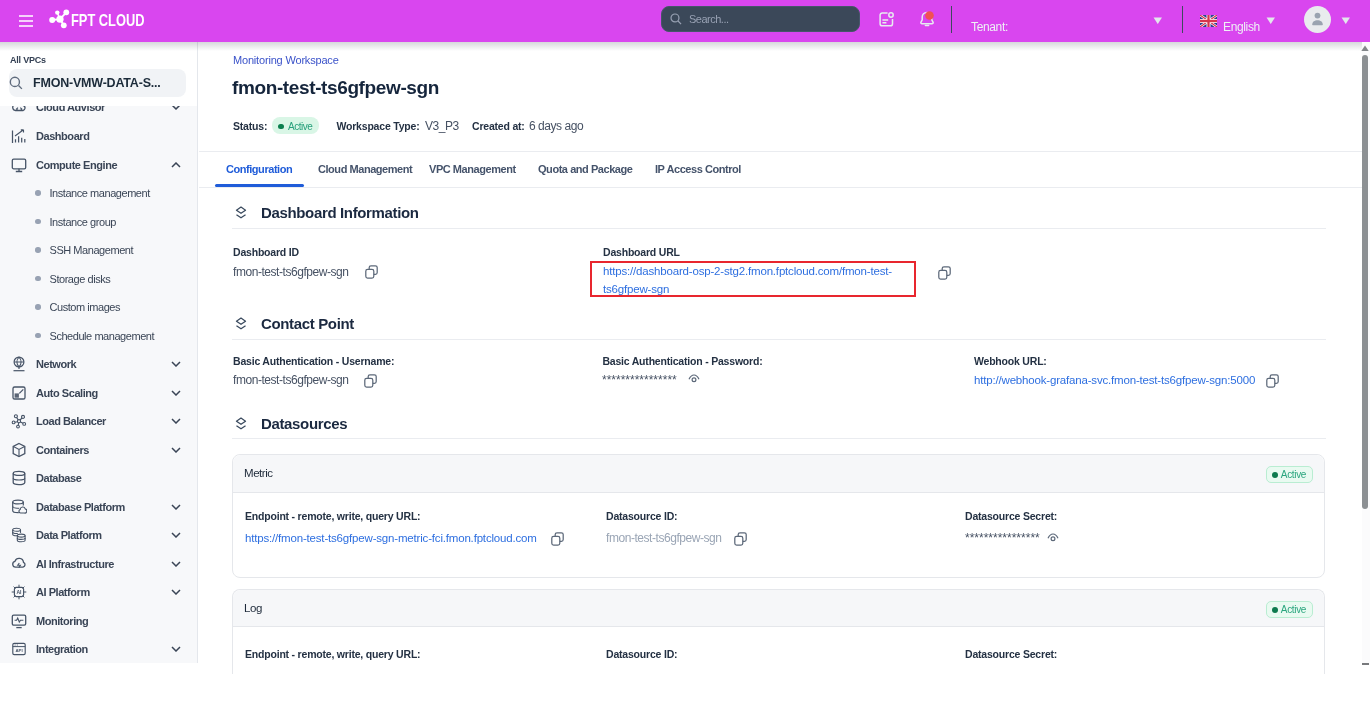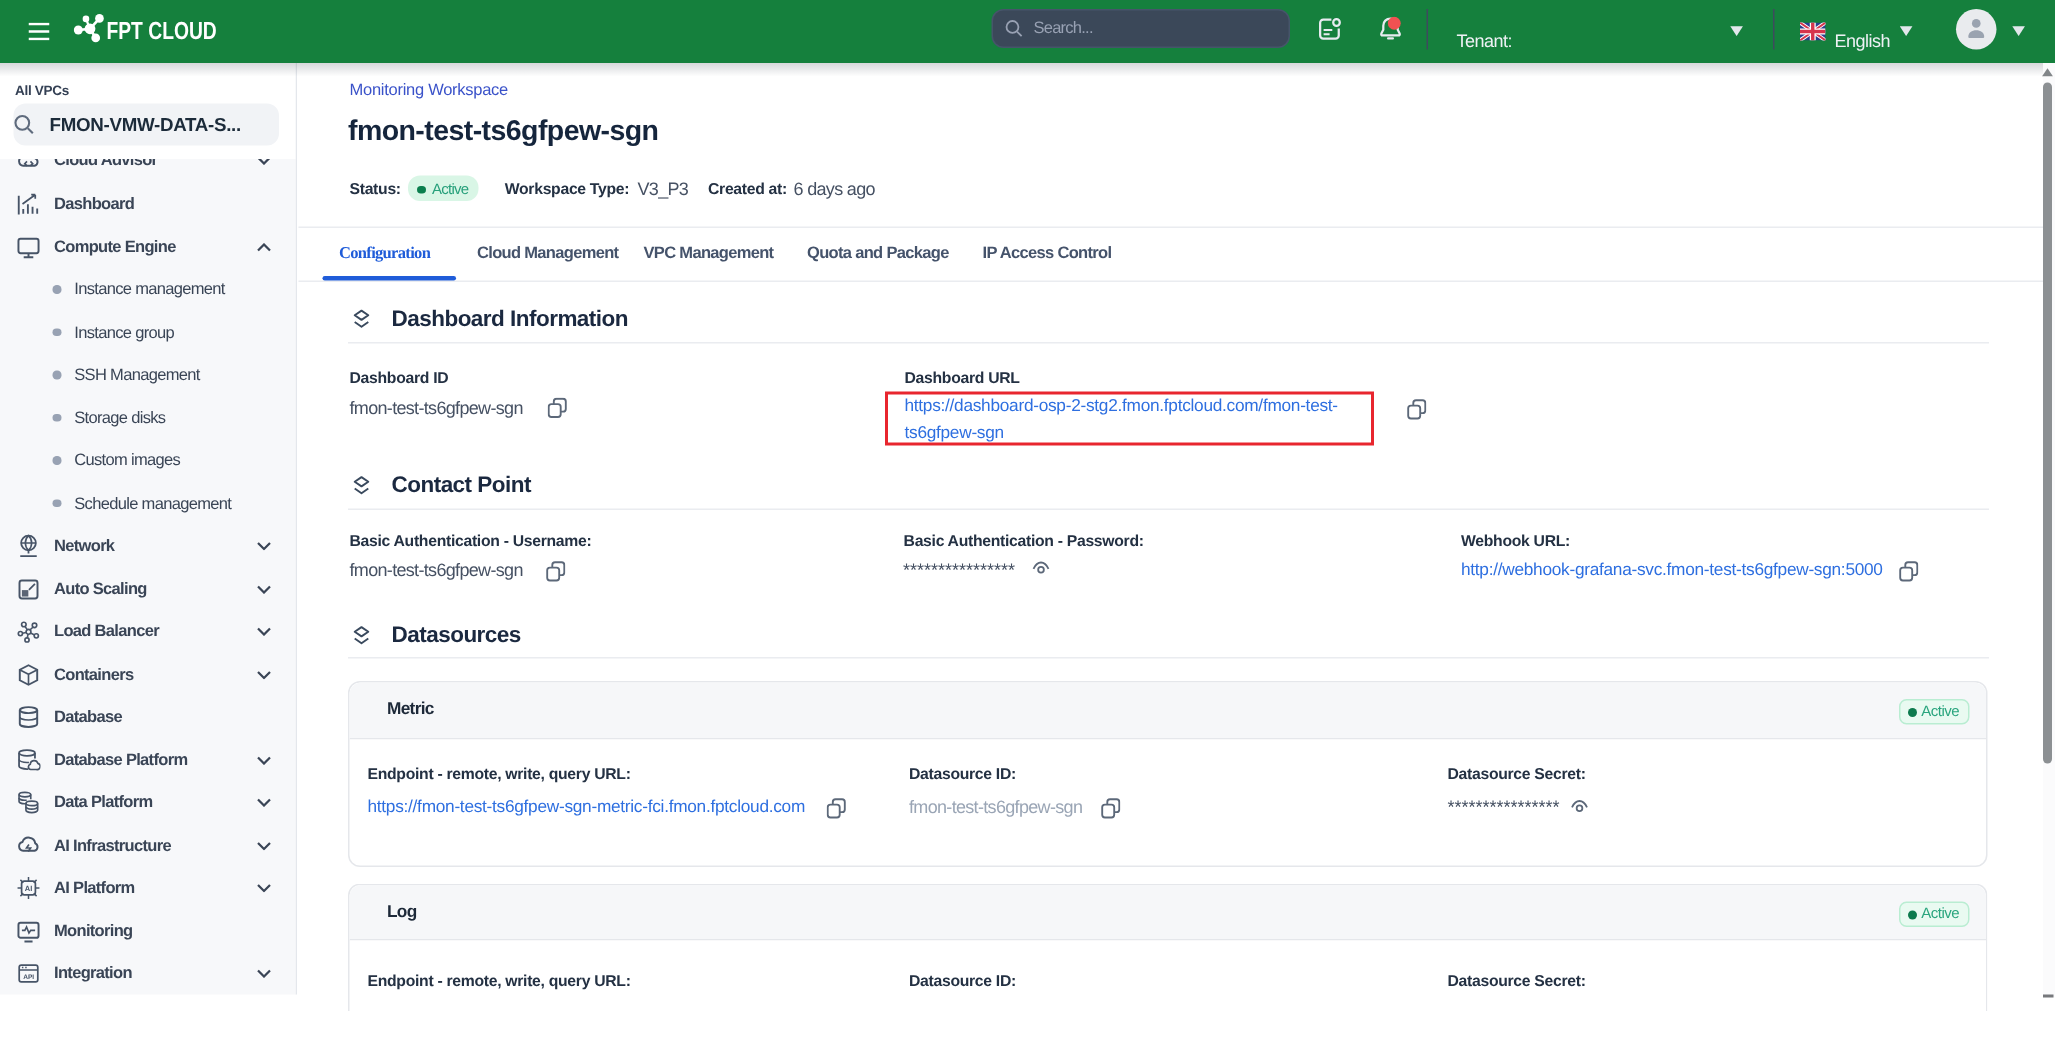--- a/index.html
+++ b/index.html
@@ -1,20 +1,20 @@
 <!DOCTYPE html>
 <html><head>
 <meta charset="utf-8">
 <style>
 * { margin:0; padding:0; box-sizing:border-box; }
 html,body { width:1370px; height:706px; overflow:hidden; background:#fff;
   font-family:"Liberation Sans", sans-serif; }
 .abs { position:absolute; }
 
-#hdr { position:absolute; left:0; top:0; width:1370px; height:42px; background:#15803d; z-index:5; }
+#hdr { position:absolute; left:0; top:0; width:1370px; height:42px; background:#d946ef; z-index:5; }
 #hshadow { position:absolute; left:0; top:42px; width:1370px; height:9px; z-index:4;
   background:linear-gradient(rgba(30,40,55,0.18), rgba(30,40,55,0)); pointer-events:none; }
 #hsearch { position:absolute; left:661px; top:6px; width:199px; height:26px;
   background:#3b4859; border:1px solid #46556a; border-radius:8px;
   display:flex; align-items:center; padding:0 8px; }
 #hsearch span { color:#98a1b3; font-size:11px; letter-spacing:-0.5px; margin-left:7px; }
 .hdr-div { position:absolute; top:6px; width:1px; height:27px; background:#3e4a5e; }
 .htx { position:absolute; top:0; height:54px; display:flex; align-items:center;
   color:#eef1f5; font-size:12px; letter-spacing:-0.35px; }
 
@@ -33,27 +33,27 @@
 .sub .dot { width:5.5px; height:5.5px; border-radius:50%; background:#98a2b3; margin-left:35px; flex:none; }
 .sub .lb { margin-left:9px; font-size:11px; font-weight:400; letter-spacing:-0.45px; color:#3a4556; white-space:nowrap; }
 
 #main { position:absolute; left:199px; top:42px; width:1108px; height:664px; background:#fff; }
 #main > div, #main > svg { position:absolute; }
 .blab { font-weight:bold; color:#243143; font-size:10.5px; letter-spacing:-0.2px; line-height:14px; }
 .val { font-size:12px; letter-spacing:-0.45px; color:#465163; line-height:16px; }
 .lnk { font-size:11.5px; letter-spacing:-0.18px; color:#2e6fe0; line-height:16px; }
 .tab { position:absolute; top:120px; height:14px; line-height:14px;
   font-size:11px; font-weight:bold; letter-spacing:-0.45px; color:#45536b; }
-.tab.act { color:#1f5cd9;font-family:Liberation Serif, serif; }
+.tab.act { color:#1f5cd9; }
 .sec-t { font-size:15px; font-weight:bold; letter-spacing:-0.35px; color:#1b2940; line-height:18px; }
 .sec-line { height:1px; background:#eaecf0; left:33px; width:1094px; }
 .card { left:33px; width:1093px; border:1px solid #e5e7eb; border-radius:8px; background:#fff; }
 .card-h { position:relative; height:37.5px; background:#f6f7f9; border-bottom:1px solid #e5e7eb;
   border-radius:8px 8px 0 0; }
-.card-h .t { position:absolute; left:25px; top:12px; font-size:11.5px; font-weight:bold; letter-spacing:-0.45px; color:#1d2939; }
+.card-h .t { position:absolute; left:11px; top:12px; font-size:11.5px; font-weight:normal; letter-spacing:-0.45px; color:#1d2939; }
 .pill-sm { position:absolute; right:11px; top:11px; height:17px; background:#e9faf1; border:1px solid #b9edd2;
   border-radius:5px; font-size:10px; letter-spacing:-0.35px; color:#2aa57e; display:flex; align-items:center; padding:0 6px 0 5px; }
 .pill-sm .d { width:6px; height:6px; border-radius:50%; background:#0d7a4e; margin-right:3px; }
 .cbody { position:relative; }
 .cbody > div, .cbody > svg { position:absolute; }
 </style>
 </head>
 <body>
 
 <div id="hdr">

